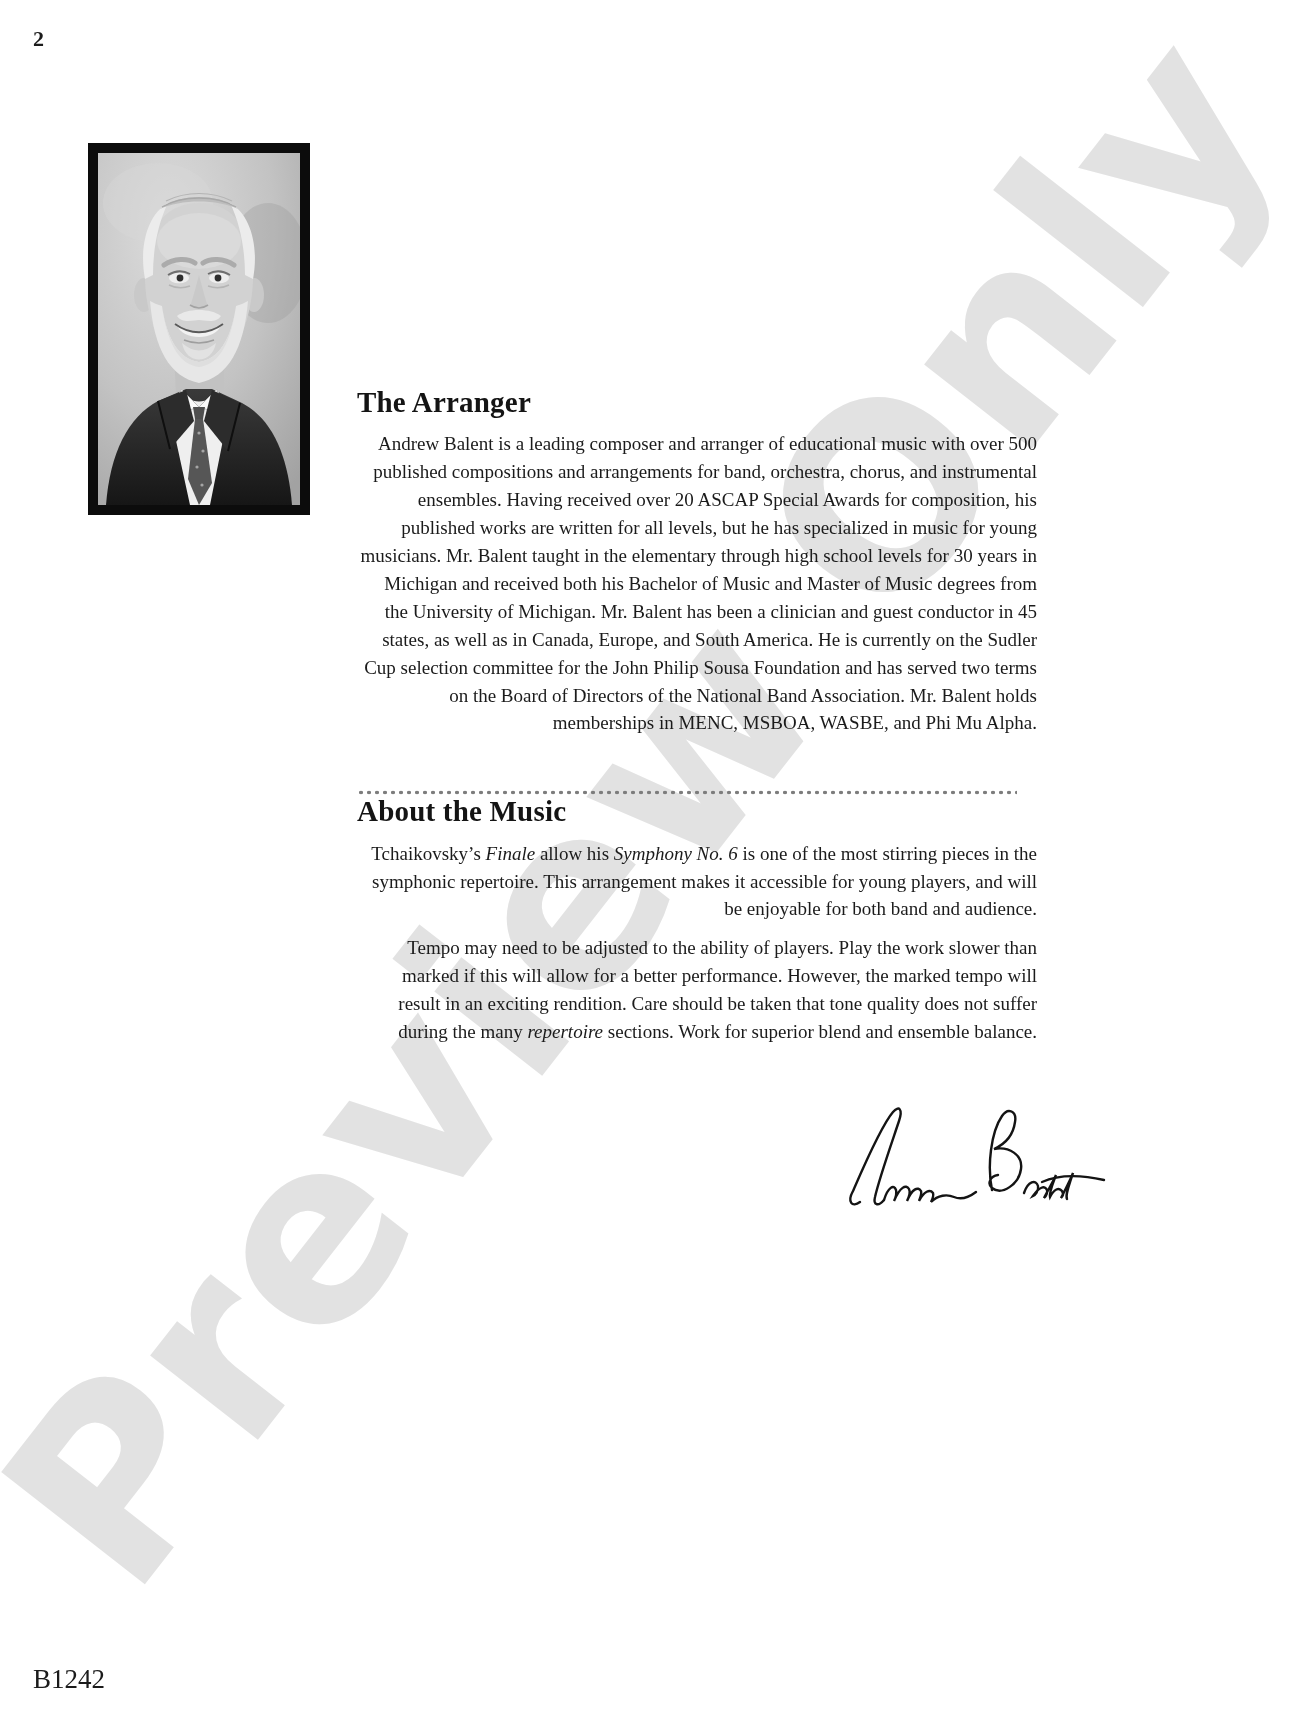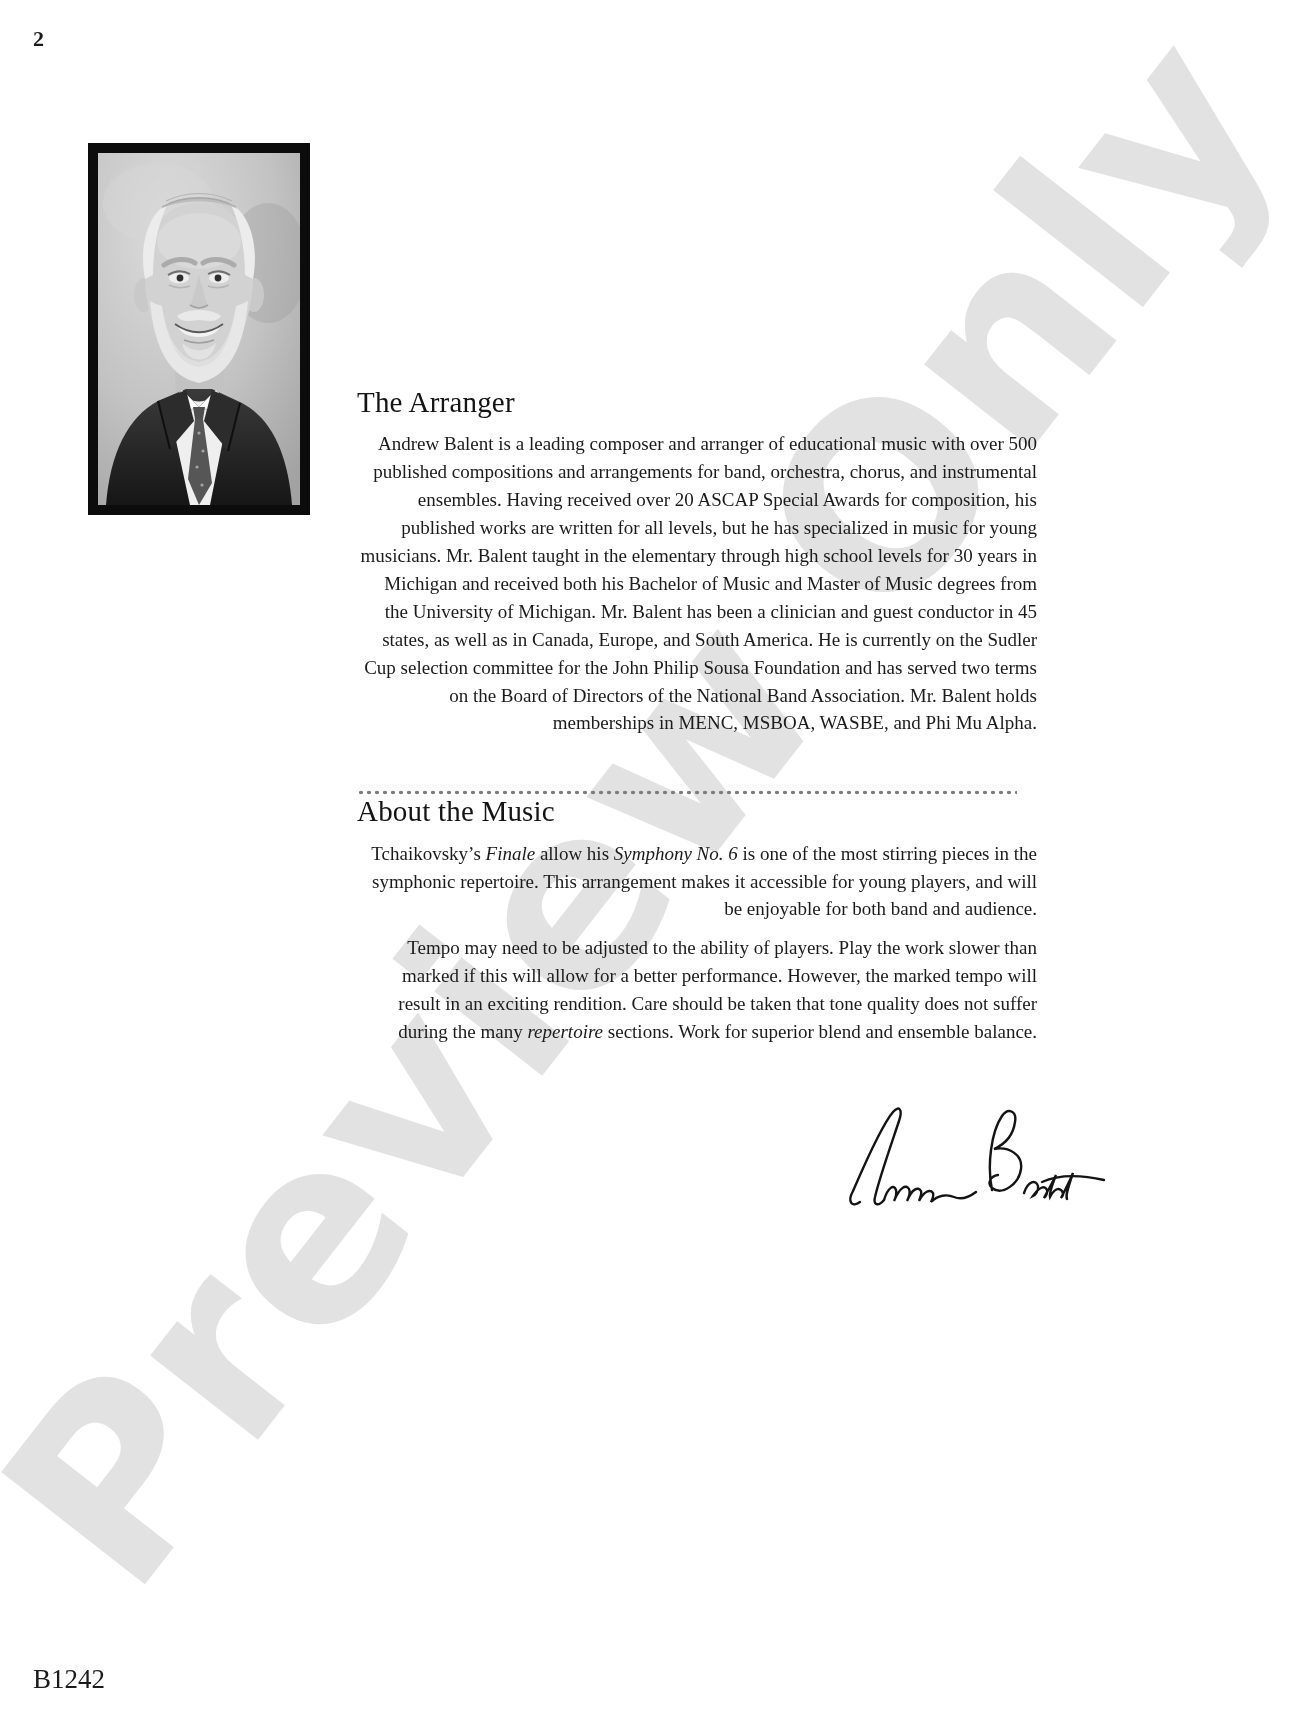--- a/index.html
+++ b/index.html
@@ -44,21 +44,21 @@
     background:#bfbfbf;
   }
   .photo-frame svg { display:block; width:202px; height:352px; }
   
   .column {
     position:absolute; left:357px; top:386px;
     width:680px;
   }
   h1.section-heading {
     font-size:29px; line-height:1.15;
-    font-weight:400; color:#141414;
+    font-weight:700; color:#141414;
     margin:0 0 11px 0;
     letter-spacing:.2px;
   }
   .column p {
     font-size:19px; line-height:27.9px;
     margin:0;
     text-align:right;
   }
   .para-gap { margin-top:11px !important; }
   

